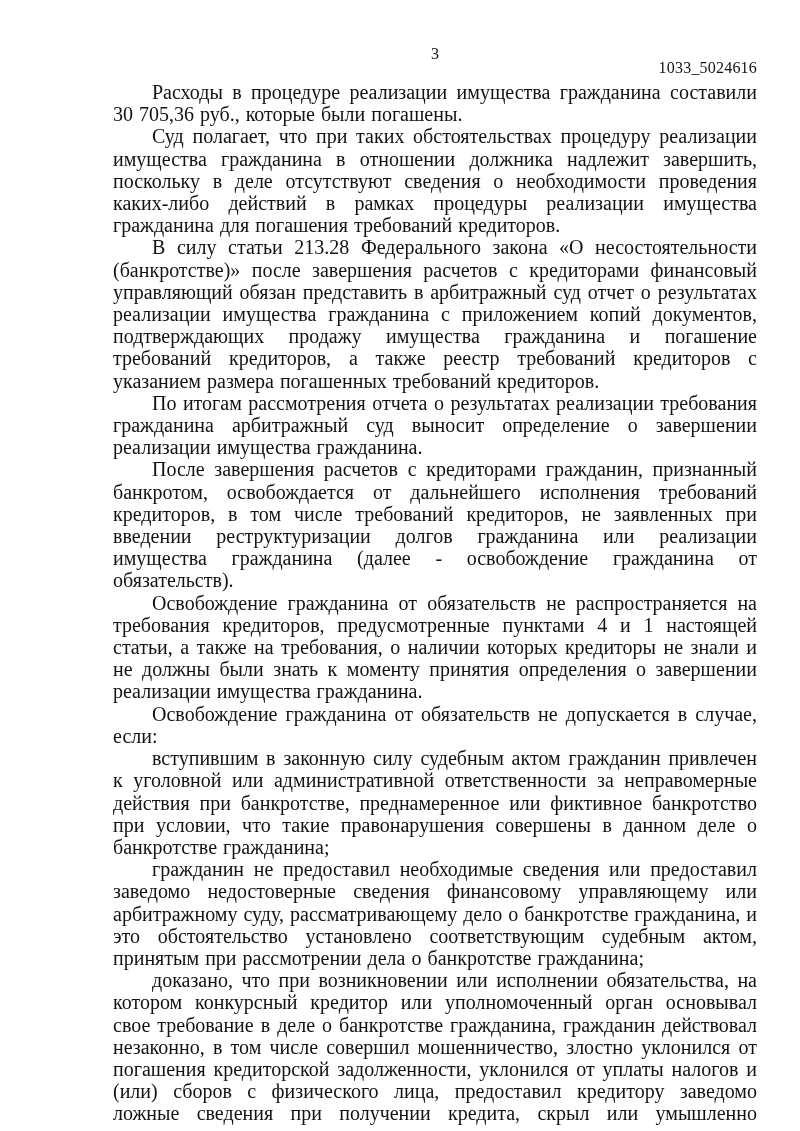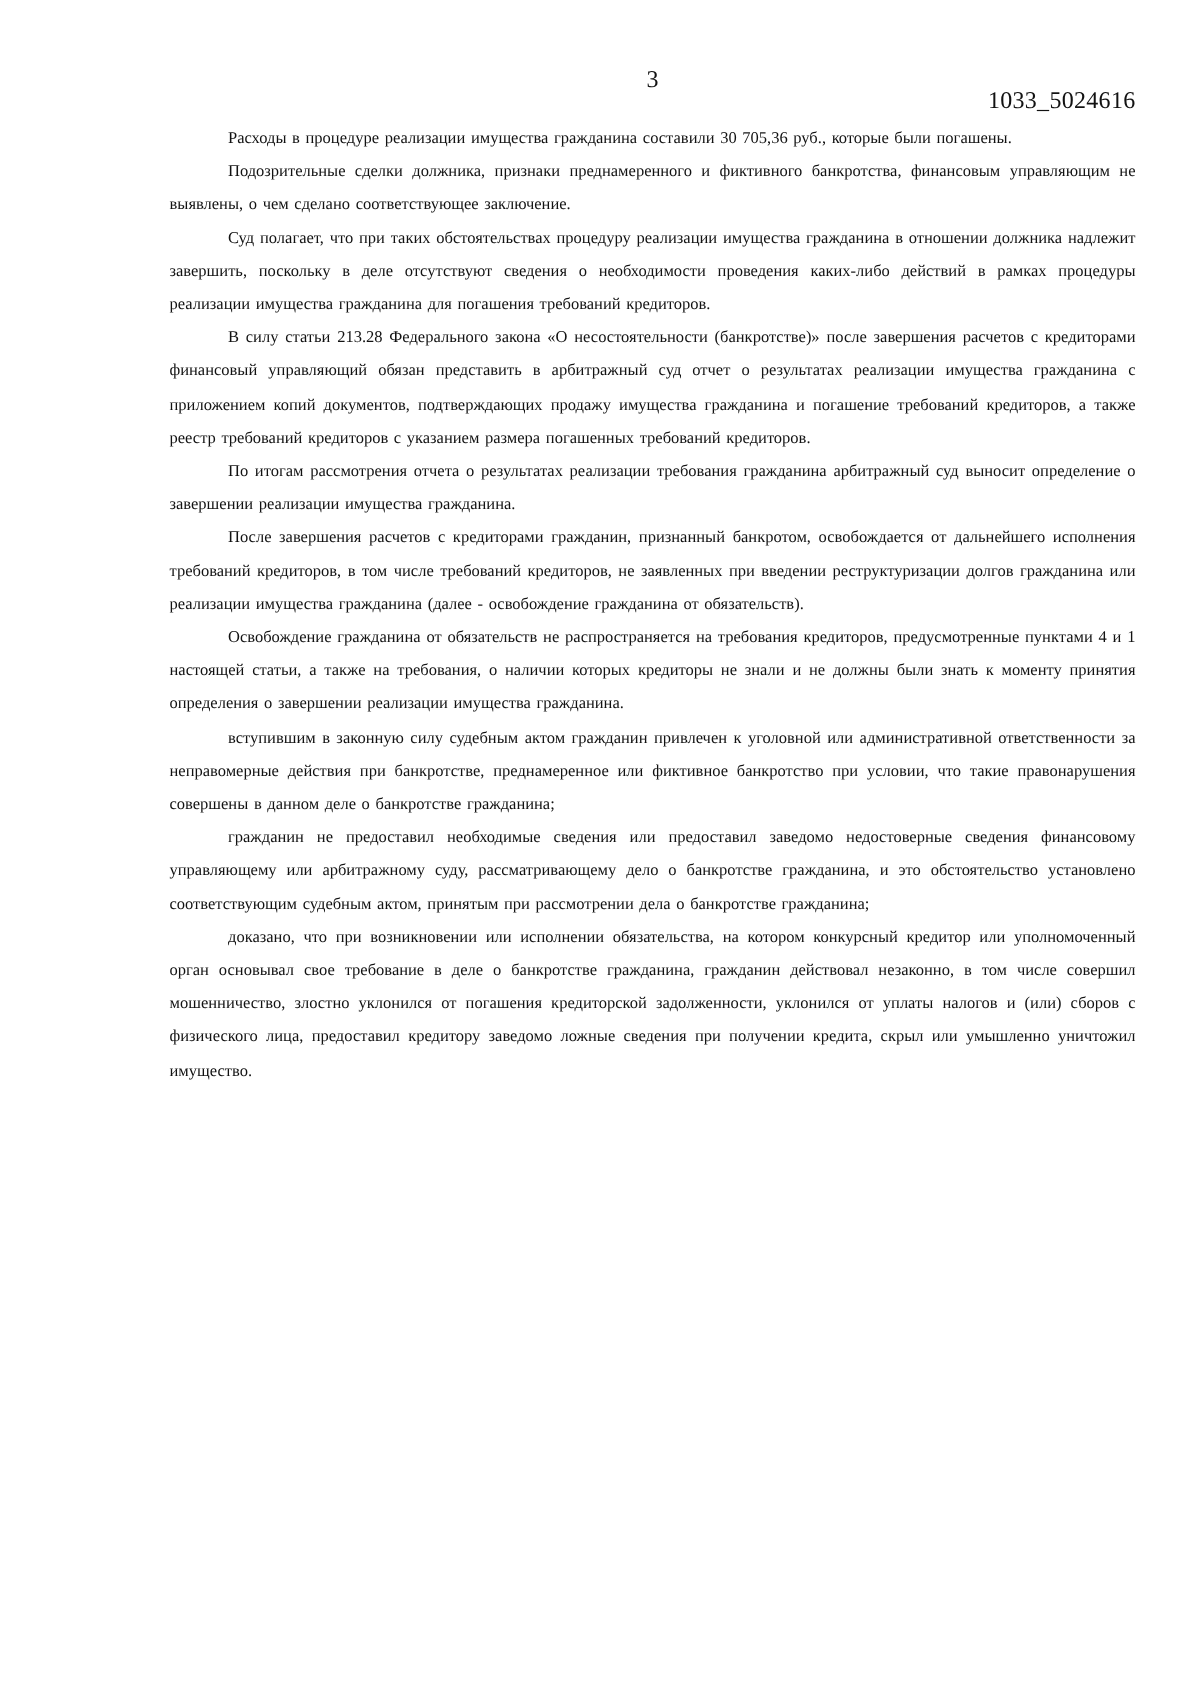--- a/index.html
+++ b/index.html
@@ -35,45 +35,45 @@
   }
 
   .page-header .case-number {
     position: absolute;
     right: 0;
     top: 14px;
     letter-spacing: 0.2px;
   }
 
   .doc-body p {
-    font-size: 11px;
+    font-size: 20px;
     line-height: 22.2px;
     text-align: justify;
     text-indent: 39px;
     word-spacing: 1px;
   }
 </style>
 </head>
 <body>
 
 <div class="page">
   <div class="page-inner">
 
     <div class="page-header">
       <span>3</span>
       <span class="case-number">1033_5024616</span>
     </div>
 
     <div class="doc-body">
       <p>Расходы в процедуре реализации имущества гражданина составили 30 705,36 руб., которые были погашены.</p>
-      <p>Подозрительные сделки должника, признаки преднамеренного и фиктивного банкротства, финансовым управляющим не выявлены, о чем сделано соответствующее заключение.</p>
       <p>Суд полагает, что при таких обстоятельствах процедуру реализации имущества гражданина в отношении должника надлежит завершить, поскольку в деле отсутствуют сведения о необходимости проведения каких-либо действий в рамках процедуры реализации имущества гражданина для погашения требований кредиторов.</p>
       <p>В силу статьи 213.28 Федерального закона «О несостоятельности (банкротстве)» после завершения расчетов с кредиторами финансовый управляющий обязан представить в арбитражный суд отчет о результатах реализации имущества гражданина с приложением копий документов, подтверждающих продажу имущества гражданина и погашение требований кредиторов, а также реестр требований кредиторов с указанием размера погашенных требований кредиторов.</p>
       <p>По итогам рассмотрения отчета о результатах реализации требования гражданина арбитражный суд выносит определение о завершении реализации имущества гражданина.</p>
       <p>После завершения расчетов с кредиторами гражданин, признанный банкротом, освобождается от дальнейшего исполнения требований кредиторов, в том числе требований кредиторов, не заявленных при введении реструктуризации долгов гражданина или реализации имущества гражданина (далее - освобождение гражданина от обязательств).</p>
       <p>Освобождение гражданина от обязательств не распространяется на требования кредиторов, предусмотренные пунктами 4 и 1 настоящей статьи, а также на требования, о наличии которых кредиторы не знали и не должны были знать к моменту принятия определения о завершении реализации имущества гражданина.</p>
+      <p>Освобождение гражданина от обязательств не допускается в случае, если:</p>
       <p>вступившим в законную силу судебным актом гражданин привлечен к уголовной или административной ответственности за неправомерные действия при банкротстве, преднамеренное или фиктивное банкротство при условии, что такие правонарушения совершены в данном деле о банкротстве гражданина;</p>
       <p>гражданин не предоставил необходимые сведения или предоставил заведомо недостоверные сведения финансовому управляющему или арбитражному суду, рассматривающему дело о банкротстве гражданина, и это обстоятельство установлено соответствующим судебным актом, принятым при рассмотрении дела о банкротстве гражданина;</p>
       <p>доказано, что при возникновении или исполнении обязательства, на котором конкурсный кредитор или уполномоченный орган основывал свое требование в деле о банкротстве гражданина, гражданин действовал незаконно, в том числе совершил мошенничество, злостно уклонился от погашения кредиторской задолженности, уклонился от уплаты налогов и (или) сборов с физического лица, предоставил кредитору заведомо ложные сведения при получении кредита, скрыл или умышленно уничтожил имущество.</p>
     </div>
 
   </div>
 </div>
 
 </body></html>

